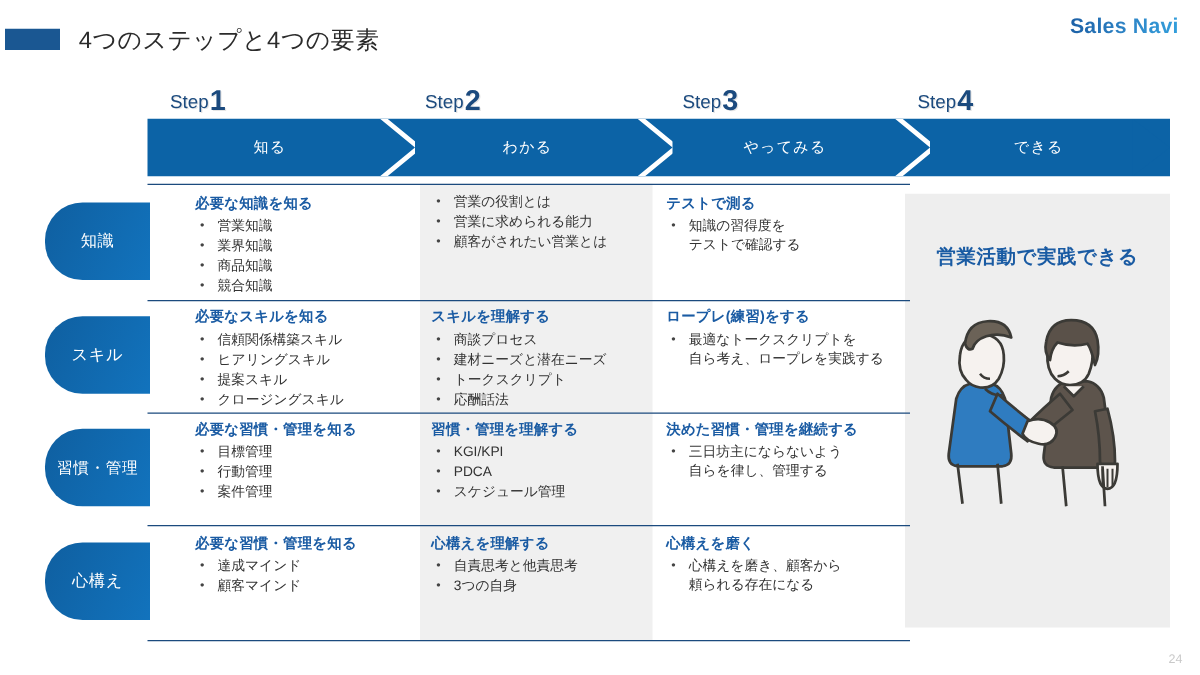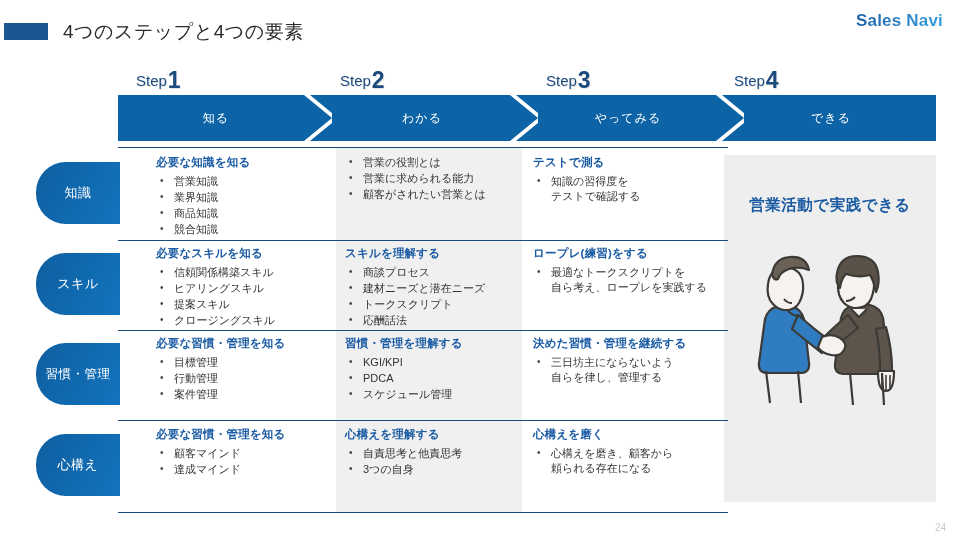--- a/index.html
+++ b/index.html
@@ -271,22 +271,22 @@
       <h4>決めた習慣・管理を継続する</h4>
       <ul>
         <li>三日坊主にならないよう
 自らを律し、管理する</li>
       </ul>
     </div>
 
     <div class="cell" style="left:156px;top:280px;width:175px;">
       <h4>必要な習慣・管理を知る</h4>
       <ul>
+        <li>達成マインド</li>
         <li>顧客マインド</li>
-        <li>達成マインド</li>
       </ul>
     </div>
     <div class="cell" style="left:345px;top:280px;width:180px;">
       <h4>心構えを理解する</h4>
       <ul>
         <li>自責思考と他責思考</li>
         <li>3つの自身</li>
       </ul>
     </div>
     <div class="cell" style="left:533px;top:280px;width:190px;">

